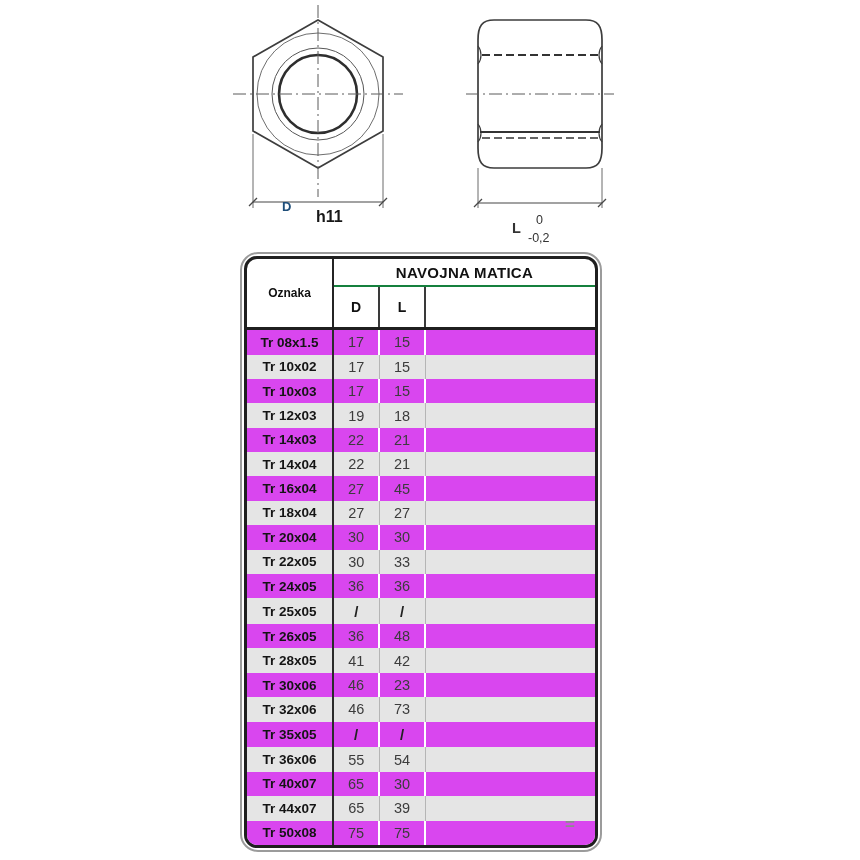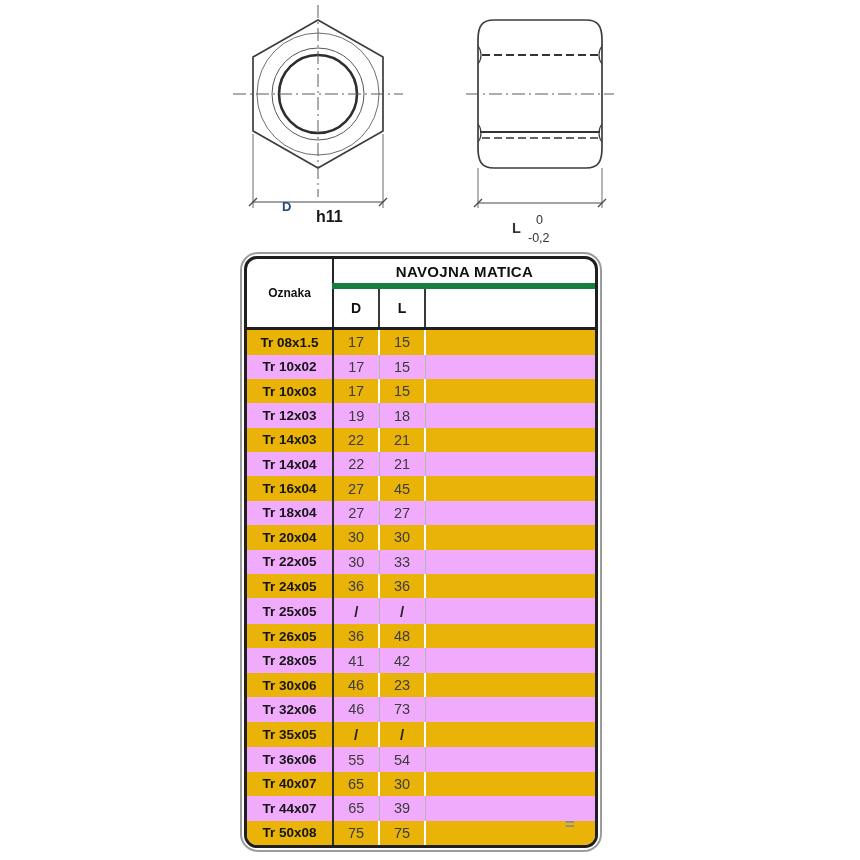--- a/index.html
+++ b/index.html
@@ -46,40 +46,40 @@
   tr.hrow1 { height: 27px; }
   tr.hrow2 { height: 42px; }
   th.oznaka-h {
     font-size: 12px;
     border-right: 2px solid #242424;
     border-bottom: 3px solid #1f1f1f;
   }
   th.title-h {
     font-size: 15px;
     letter-spacing: 0.3px;
-    border-bottom: 6px solid #15803d;
+    border-bottom: 2px solid #15803d;
   }
   th.d-h, th.l-h {
     font-size: 14px;
     border-right: 2px solid #3a3a3a;
     border-bottom: 3px solid #1f1f1f;
   }
   th.extra-h { border-bottom: 3px solid #1f1f1f; }
 
   tbody td {
     text-align: center; vertical-align: middle;
     font-size: 14.5px; color: #3c3c3c;
     padding: 0;
   }
   tbody td.oznaka {
     font-weight: 700; color: #141414; font-size: 13.5px;
     border-right: 2px solid #2b2b2b;
   }
-  tr.stripe { background: #eab308; }
-  tr.plain  { background: #f0abfc; }
+  tr.stripe { background: #d946ef; }
+  tr.plain  { background: #e5e5e5; }
   tr.stripe td.sep { border-right: 2px solid #ffffff; }
   tr.plain  td.sep { border-right: 1px solid #b5b5b5; }
   tr.na td.sep { font-weight: 700; font-size: 15px; color: #222; }
 
   .equals-mark {
     position: absolute; right: 20px; bottom: 12px;
     font-size: 17px; font-weight: 700; color: #8c8c8c;
     line-height: 1; letter-spacing: 0;
     user-select: none;
   }

